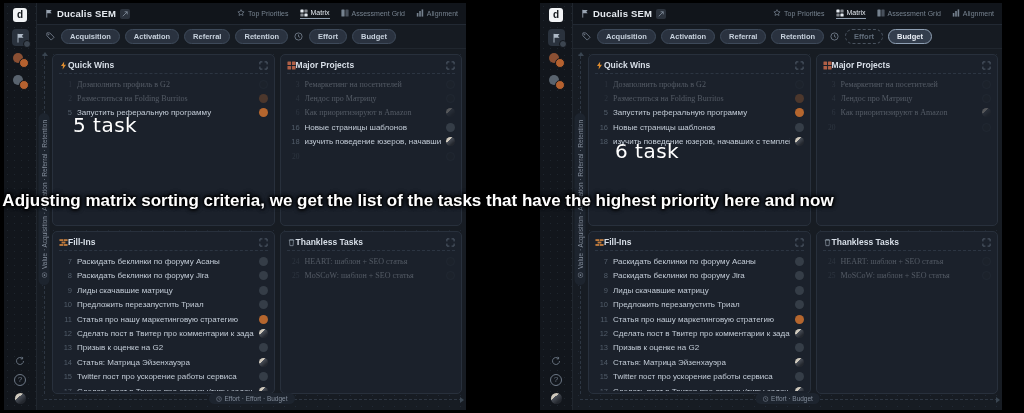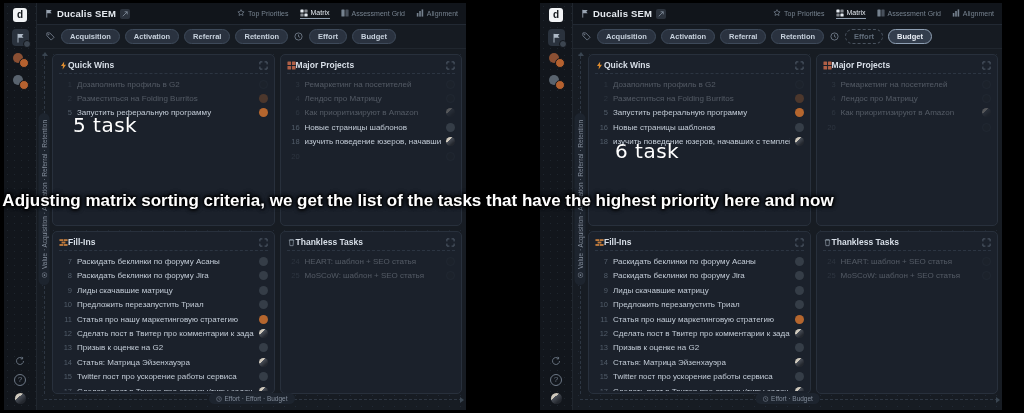--- a/index.html
+++ b/index.html
@@ -82,21 +82,21 @@
   .qhead{display:flex;align-items:center;padding:2px 0 3px;flex:none;
          border-bottom:1px dashed #2c3542;color:#d8dfe8;font-size:8.5px;font-weight:700;}
   .qicon{display:flex;} .qicon svg{width:9px;height:9px;}
   .expand{margin-left:auto;color:#5d6877;display:flex;cursor:pointer;}
   .expand svg{width:9px;height:9px;}
   .tasks{flex:1;overflow:hidden;padding-top:3px;}
   .task{display:flex;align-items:center;height:14.4px;gap:5px;font-size:8px;color:#c3ccd7;cursor:pointer;}
   .task .num{width:13px;flex:none;text-align:right;color:#525d6a;font-size:7.5px;}
   .task .title{flex:1;min-width:0;white-space:nowrap;overflow:hidden;}
   .task .av{flex:none;width:9px;height:9px;border-radius:50%;box-sizing:border-box;}
-  .task.dim{opacity:.32;}
+  .task.dim{opacity:.32;font-family:Liberation Serif, serif;}
   .av.orange{background:#b5662e;}
   .av.dark{background:#353d47;}
   .av.photo{background:linear-gradient(140deg,#cfc9bd 35%,#4a4f58 36%,#23272e 75%);}
   .av.none{background:#1f252d;border:1px solid #2d3641;}
 
   .annotation{position:absolute;font-family:"DejaVu Sans",sans-serif;font-size:20px;
               color:#fff;letter-spacing:.5px;z-index:4;}
   .panel-0 .annotation{left:36px;top:64px;}
   .panel-1 .annotation{left:42px;top:90px;}
 

